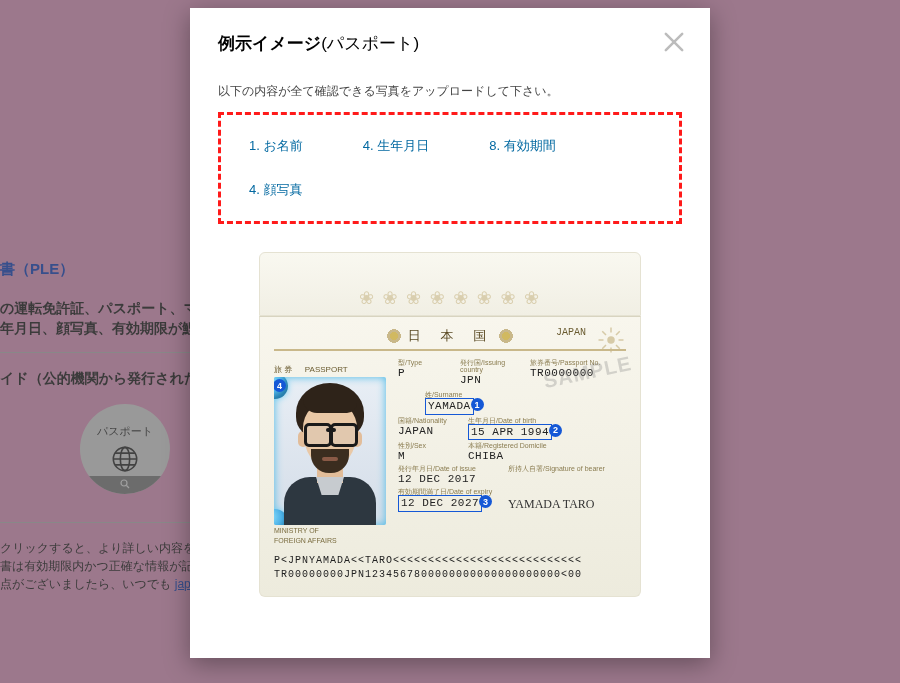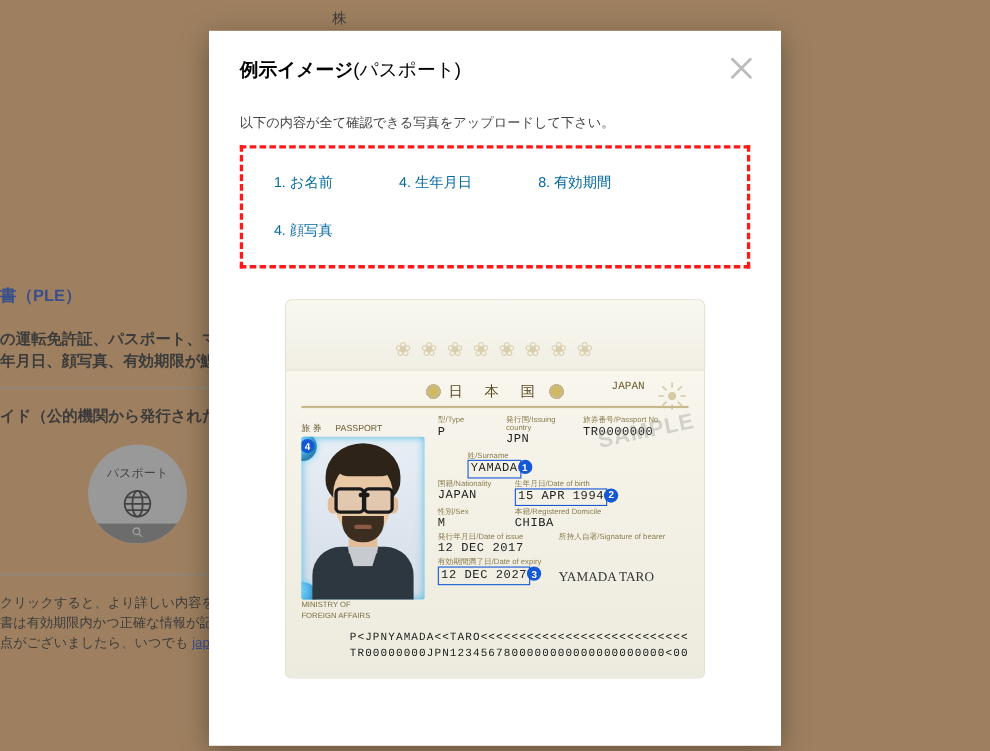--- a/index.html
+++ b/index.html
@@ -8,21 +8,21 @@
     width: 900px;
     height: 683px;
     overflow: hidden;
     font-family: "Hiragino Kaku Gothic ProN", "Meiryo", sans-serif;
     background: #fff;
   }
   
   .bg-page {
     position: absolute;
     inset: 0;
-    background: #fdba74;
+    background: #f9a8d4;
     color: #222;
     font-size: 13px;
   }
   .bg-text {
     position: absolute;
     left: 0;
     white-space: nowrap;
   }
   .bg-link { color: #1a4fd6; text-decoration: underline; }
   .bg-blue { color: #1a4fd6; font-weight: 600; }
@@ -67,21 +67,21 @@
   .overlay {
     position: absolute;
     inset: 0;
     background: rgba(80,80,80,0.55);
   }
 
   
   .modal {
     position: absolute;
     left: 190px;
-    top: 28px;
+    top: 8px;
     width: 520px;
     height: 650px;
     background: #fff;
     box-shadow: 0 6px 24px rgba(0,0,0,0.35);
     padding: 24px 28px 20px 28px;
     box-sizing: border-box;
   }
   .modal-close {
     position: absolute;
     top: 20px;
@@ -374,21 +374,20 @@
     font-size: 12px;
     color: #333;
   }
   .mrz {
     margin-top: 10px;
     font-family: "Courier New", monospace;
     font-size: 10px;
     letter-spacing: 1px;
     color: #222;
     line-height: 1.4;
-    text-align: right;
   }
   .ministry {
     font-size: 7px;
     color: #7a6c3f;
     font-family: sans-serif;
     letter-spacing: 0;
     line-height: 1.1;
     margin-top: 2px;
   }
 </style>

